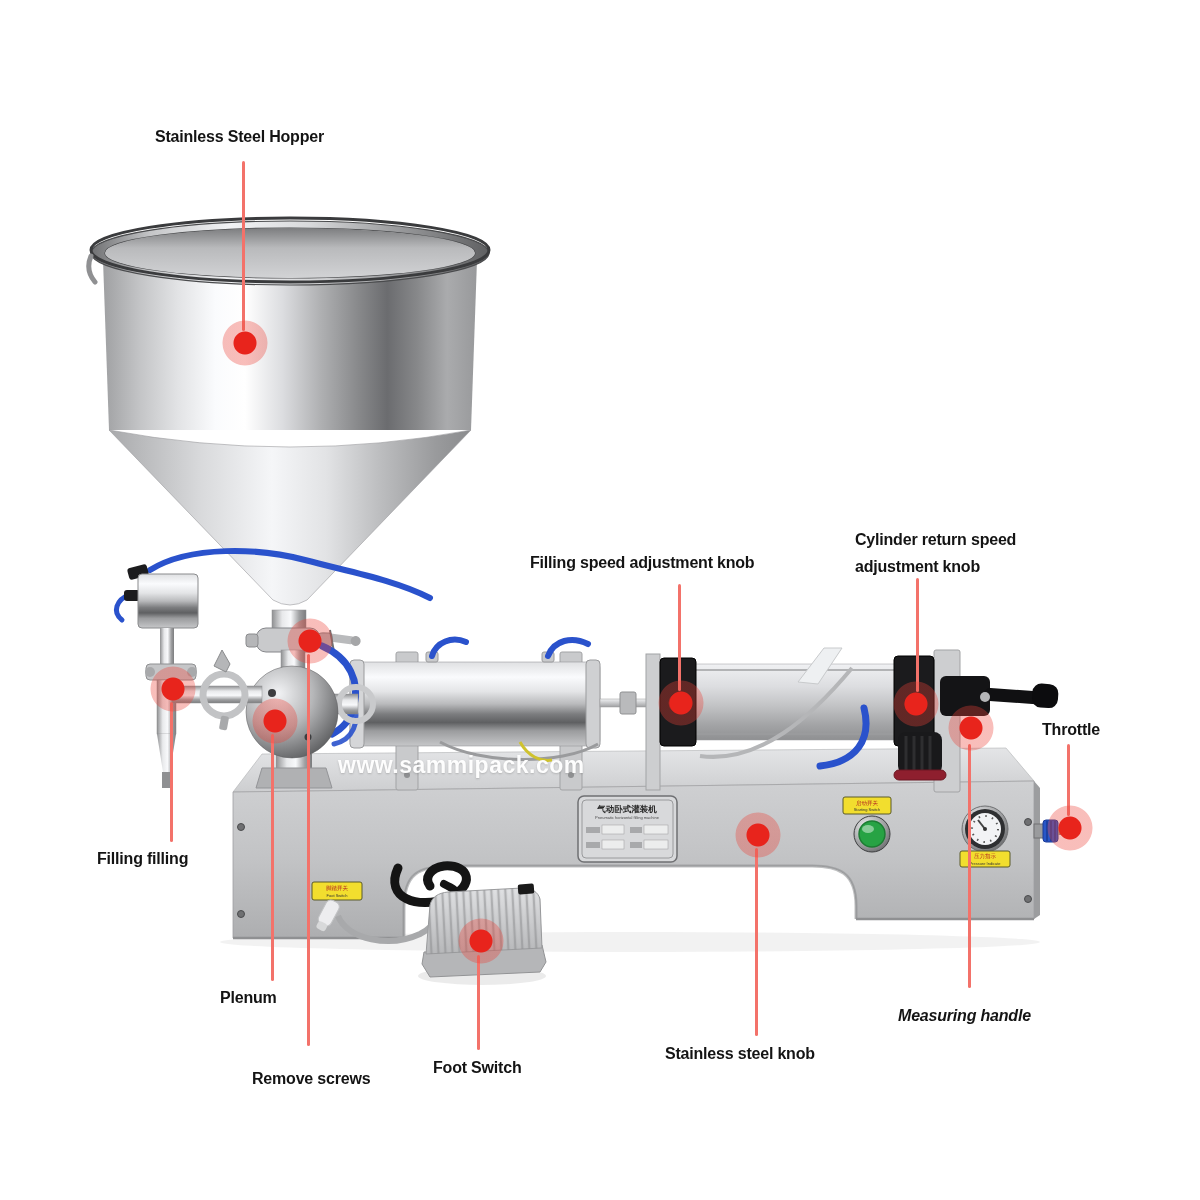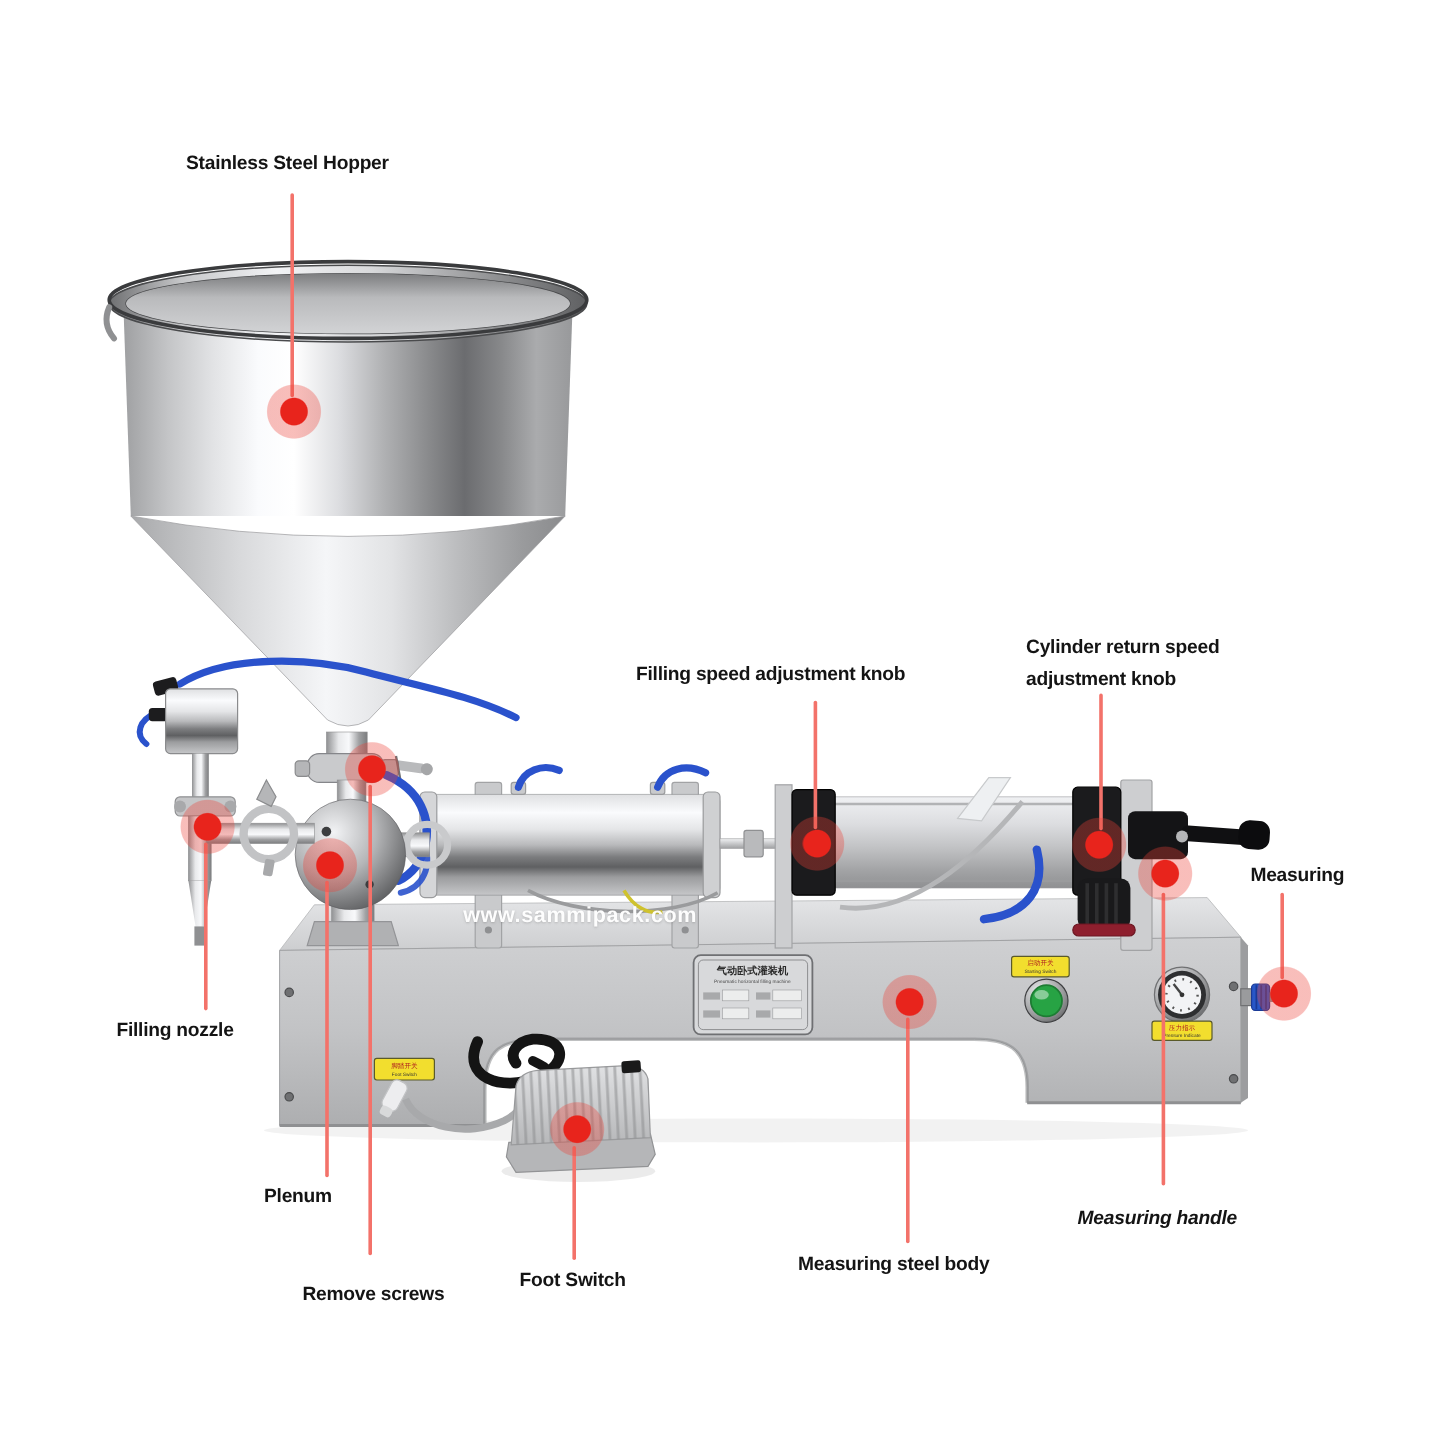--- a/index.html
+++ b/index.html
@@ -5,22 +5,22 @@
   html,body{margin:0;padding:0;background:#ffffff;}
   body{width:1200px;height:1200px;font-family:"Liberation Sans",sans-serif;overflow:hidden;}
   .stage{position:relative;width:1200px;height:1200px;background:#fff;}
   .stage svg{position:absolute;left:0;top:0;}
   .callout-label{position:absolute;font-weight:700;font-size:16px;line-height:24px;color:#141414;
     white-space:nowrap;letter-spacing:-0.2px;}
   .callout-label .l2{display:block;}
   .callout-line{position:absolute;width:3px;background:#f3726a;border-radius:2px;}
   .callout-dot{position:absolute;width:46px;height:46px;border-radius:50%;transform:translate(-50%,-50%);
     background:radial-gradient(circle,#e8241c 0 11px,rgba(236,64,54,.34) 12px 22px,rgba(236,64,54,0) 23px);}
-  .watermark{position:absolute;left:338px;top:752px;font-weight:700;font-size:18px;letter-spacing:.5px;
-    color:rgba(255,255,255,.97);text-shadow:0 1px 2px rgba(110,110,110,.35);margin-left:48px;}
+  .watermark{position:absolute;left:338px;top:752px;font-weight:700;font-size:23px;letter-spacing:.5px;
+    color:rgba(255,255,255,.97);text-shadow:0 1px 2px rgba(110,110,110,.35);}
 </style>
 </head>
 <body>
 
 <div class="stage">
 
   <svg width="1200" height="1200" viewBox="0 0 1200 1200">
     <defs>
       <linearGradient id="gradHopper" x1="0" y1="0" x2="1" y2="0">
         <stop offset="0" stop-color="#9fa0a2"></stop>
@@ -344,21 +344,21 @@
   <div class="callout-dot" style="left:310px;top:641px;"></div>
   <div class="callout-dot" style="left:481px;top:941px;"></div>
   <div class="callout-dot" style="left:758px;top:835px;"></div>
 
   <div class="callout-label" style="left:155px;top:125px;">Stainless Steel Hopper</div>
   <div class="callout-label" style="left:855px;top:526px;line-height:27px;">
     <span class="l2">Cylinder return speed</span>
     <span class="l2">adjustment knob</span>
   </div>
   <div class="callout-label" style="left:530px;top:551px;">Filling speed adjustment knob</div>
-  <div class="callout-label" style="left:1042px;top:718px;">Measuring</div>
+  <div class="callout-label" style="left:1042px;top:718px;">Throttle</div>
   <div class="callout-label" style="left:898px;top:1004px;font-style:italic;">Measuring handle</div>
-  <div class="callout-label" style="left:97px;top:847px;">Filling nozzle</div>
+  <div class="callout-label" style="left:97px;top:847px;">Filling filling</div>
   <div class="callout-label" style="left:220px;top:986px;text-align:center;">Plenum</div>
   <div class="callout-label" style="left:252px;top:1067px;">Remove screws</div>
   <div class="callout-label" style="left:433px;top:1056px;">Foot Switch</div>
-  <div class="callout-label" style="left:665px;top:1042px;">Measuring steel body</div>
+  <div class="callout-label" style="left:665px;top:1042px;">Stainless steel knob</div>
 
 </div>
 
 </body></html>

